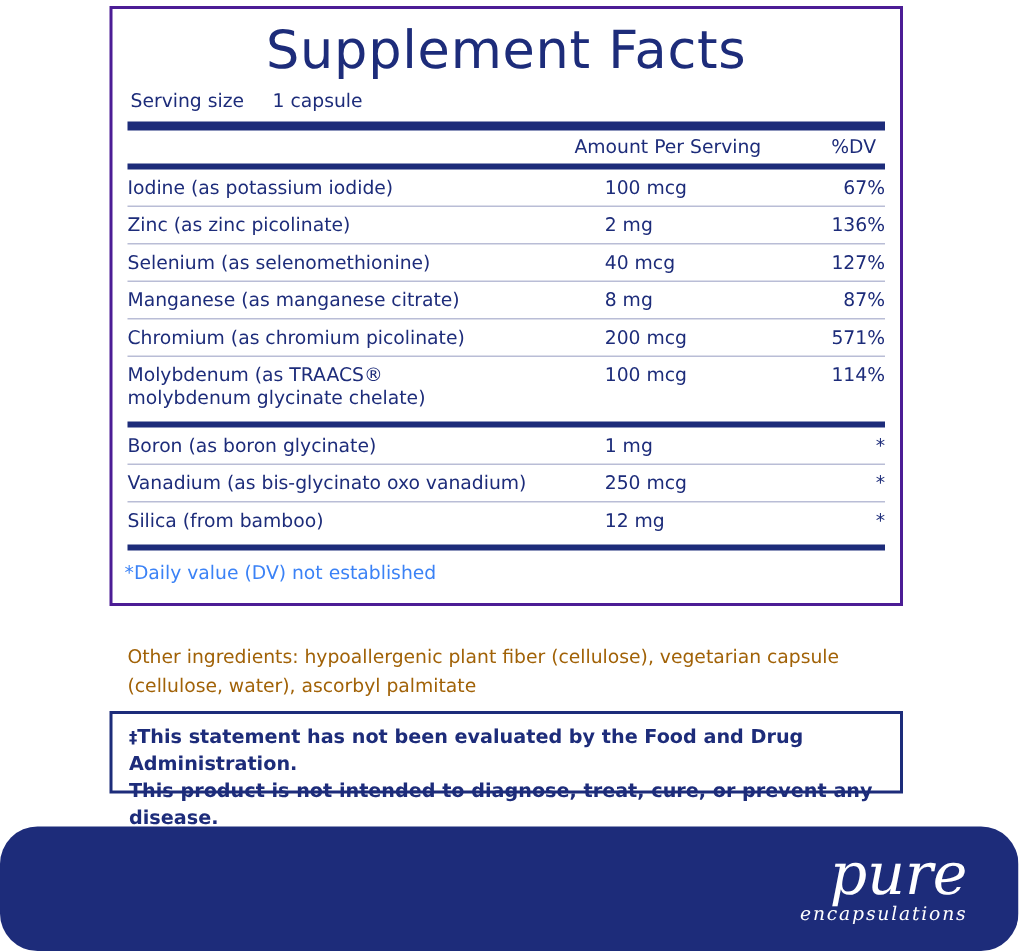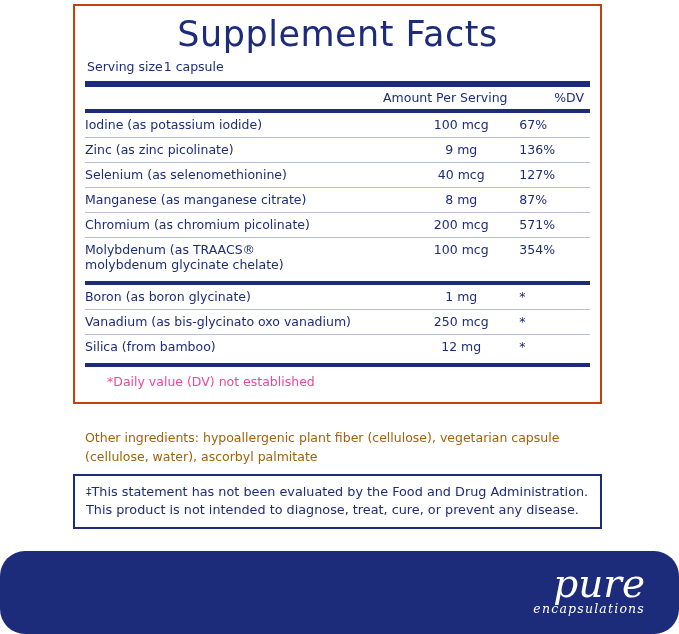--- a/index.html
+++ b/index.html
@@ -16,21 +16,21 @@
     overflow: hidden;
   }
 
   
   #panel {
     position: absolute;
     left: 73px;
     top: 4px;
     width: 529px;
     height: 400px;
-    border: 2px solid #c2410c;
+    border: 2px solid #4c1d95;
     box-sizing: border-box;
     background: #ffffff;
   }
 
   #title {
     text-align: center;
     font-size: 35px;
     letter-spacing: 0.5px;
     color: #1d2c7a;
     margin-top: 8px;
@@ -39,21 +39,21 @@
   }
 
   .serving-block {
     margin-top: 4px;
     padding-left: 12px;
     font-size: 12.5px;
     line-height: 17px;
     color: #1d2c7a;
   }
   .serving-block .sv-label { display: inline-block; text-align: right; }
-  .serving-block .sv-value { display: inline-block; margin-left: 1px; text-align: center; }
+  .serving-block .sv-value { display: inline-block; margin-left: 19px; text-align: center; }
 
   .rule-thick {
     height: 6px;
     background: #1d2c7a;
     margin: 6px 10px 0 10px;
   }
   .rule-mid {
     height: 4px;
     background: #1d2c7a;
     margin: 0 10px;
@@ -64,44 +64,44 @@
     margin: 0 10px;
     border-collapse: collapse;
     font-size: 12.5px;
     color: #1d2c7a;
   }
   table.facts td {
     padding: 4px 0 5px 0;
     vertical-align: top;
   }
   td.c-name { width: 63%; padding-left: 4px; margin-top: 35px; }
-  td.c-amt  { width: 23%; text-align: center; padding-right: 14px; white-space: nowrap;}
-  td.c-dv   { width: 14%; padding-right: 6px; white-space: nowrap;}
+  td.c-amt  { width: 23%; text-align: left; padding-right: 14px; white-space: nowrap;}
+  td.c-dv   { width: 14%; text-align: right; padding-right: 6px; white-space: nowrap;}
 
   tr.head td { padding: 3px 0 4px 0; }
   tr.head td.c-amt { text-align: right; padding-right: 14px; }
   tr.head td.c-dv { text-align: right; padding-right: 6px; }
 
   tr.divider td {
     padding: 0;
     height: 1px;
   }
   .row-sep {
     height: 1px;
     background: #b9bdd6;
     width: 100%;
   }
 
   .sub-line { display: block; }
 
   .footnote {
     font-size: 12.5px;
-    padding-left: 32px;
+    padding-left: 8px;
     margin-top: 7px;
-    color: #ec4899;
+    color: #3b82f6;
   }
 
   #other-ing {
     position: absolute;
     left: 85px;
     top: 428px;
     width: 500px;
     font-size: 12.5px;
     line-height: 19px;
     color: #a16207;
@@ -109,20 +109,21 @@
 
   #disclaimer-box {
     position: absolute;
     left: 73px;
     top: 474px;
     width: 529px;
     height: 55px;
     border: 2px solid #1d2c7a;
     box-sizing: border-box;
     background: #ffffff;
+    font-weight: bold;
   }
   #disclaimer-text {
     padding: 7px 10px 0 11px;
     font-size: 12.8px;
     line-height: 18px;
     color: #1d2c7a;
   }
   .dag { vertical-align: top; font-size: 11px; }
 
   
@@ -192,21 +193,21 @@
       <td class="c-dv">67%</td>
     </tr>
     <tr class="divider">
           <td colspan="3">
             <div class="row-sep"></div>
           </td>
         </tr>
 
     <tr>
       <td class="c-name">Zinc (as zinc picolinate)</td>
-      <td class="c-amt">9 mg</td>
+      <td class="c-amt">2 mg</td>
       <td class="c-dv">136%</td>
     </tr>
     <tr class="divider">
           <td colspan="3">
             <div class="row-sep"></div>
           </td>
         </tr>
 
     <tr>
       <td class="c-name">Selenium (as selenomethionine)</td>
@@ -240,21 +241,21 @@
             <div class="row-sep"></div>
           </td>
         </tr>
 
     <tr>
       <td class="c-name">
         <span class="sub-line">Molybdenum (as TRAACS®</span>
         <span class="sub-line">molybdenum glycinate chelate)</span>
       </td>
       <td class="c-amt">100 mcg</td>
-      <td class="c-dv">354%</td>
+      <td class="c-dv">114%</td>
     </tr>
   </tbody>
     </table>
 
   <div class="rule-mid" style="margin-top:4px;"></div>
 
   <table class="facts">
     <tbody>
         <tr>
       <td class="c-name">Boron (as boron glycinate)</td>

